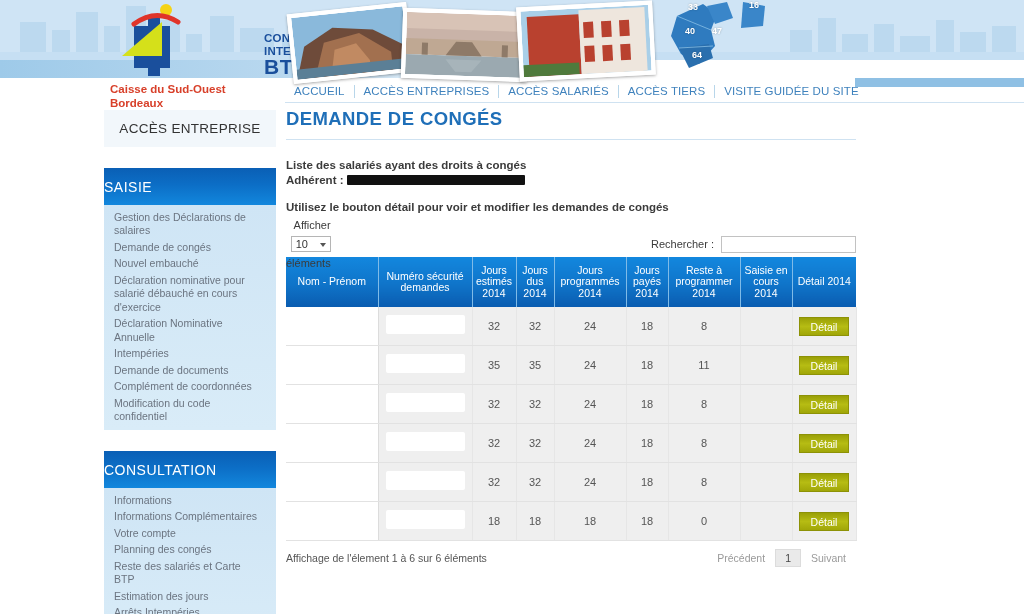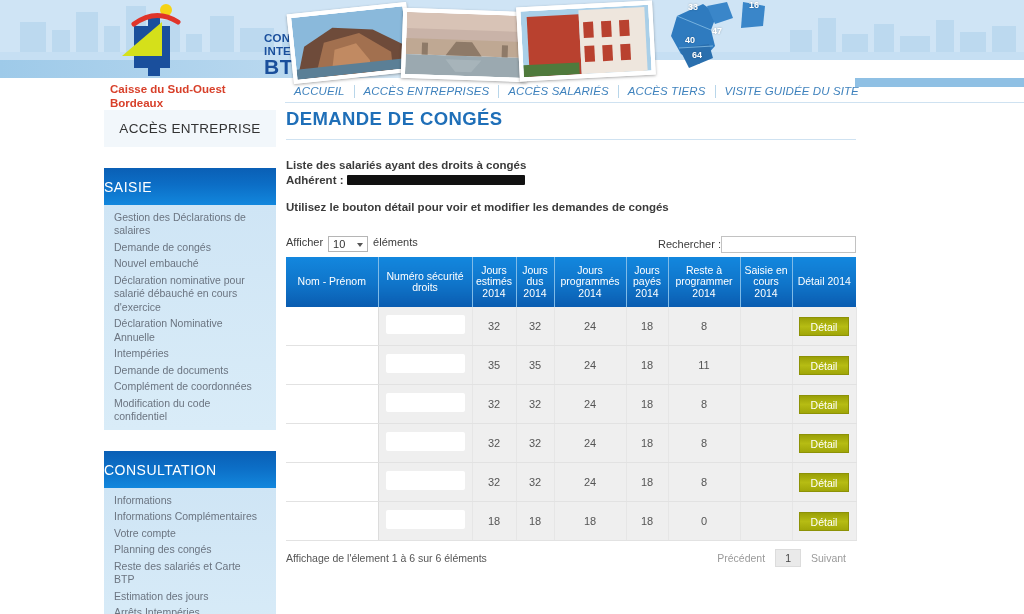--- a/index.html
+++ b/index.html
@@ -30,21 +30,21 @@
   
   .photos{position:absolute;left:290px;top:0px;width:370px;height:78px;}
   .photo{position:absolute;background:#fff;border:4px solid #fff;box-shadow:0 1px 3px rgba(0,0,0,.35);
          overflow:hidden;}
 
   
   .map{position:absolute;left:655px;top:0px;width:120px;height:72px;}
   .dept{position:absolute;color:#fff;font-size:9px;font-weight:bold;text-shadow:0 0 2px rgba(0,0,0,.3);}
 
   
-  .nav{position:absolute;left:285px;top:80px;height:22px;display:flex;align-items:center;font-style:italic;}
+  .nav{position:absolute;left:285px;top:80px;height:22px;display:flex;align-items:center;}
   .nav a{color:#3f82bd;font-size:11.5px;letter-spacing:.1px;text-decoration:none;padding:0 9px;
          white-space:nowrap;}
   .nav .sep{width:1px;height:13px;background:#b8d6ea;}
   .nav-underline{position:absolute;left:285px;top:102px;width:739px;height:1px;background:#cfe2f1;}
 
   
   .sidebar{position:absolute;left:104px;top:110px;width:172px;}
   .acces-entreprise{height:37px;background:#f2f7fb;display:flex;align-items:center;
                     justify-content:center;color:#333;font-size:13.5px;letter-spacing:.3px;}
   .sec{margin-top:21px;}
@@ -59,26 +59,26 @@
   .content{position:absolute;left:286px;top:108px;width:570px;}
   .page-title{color:#1f6fb8;font-size:18.5px;font-weight:bold;letter-spacing:.4px;}
   .title-rule{margin-top:9px;height:1px;background:#cfe2f1;width:570px;}
   .lead{margin-top:18px;color:#3b3b3b;font-size:11.5px;font-weight:bold;line-height:15px;}
   .redact{display:inline-block;width:178px;height:10px;background:#111;vertical-align:-1px;
           margin-left:3px;border-radius:1px;}
   .lead2{margin-top:13px;color:#3b3b3b;font-size:11.5px;font-weight:bold;}
 
   .tablebar{margin-top:21px;height:20px;display:flex;align-items:center;justify-content:space-between;
             font-size:11px;color:#3b3b3b;}
-  .afficher{display:flex;align-items:flex-start;gap:5px;}
+  .afficher{display:flex;align-items:flex-end;gap:5px;flex-direction:column;}
   .sel{position:relative;width:40px;height:16px;border:1px solid #b5b5b5;background:#fff;
        font-size:11px;color:#333;display:flex;align-items:center;padding-left:4px;box-sizing:border-box;}
   .sel .caret{position:absolute;right:4px;top:6px;width:0;height:0;border-left:3.5px solid transparent;
               border-right:3.5px solid transparent;border-top:4px solid #555;}
-  .search{display:flex;align-items:center;}
+  .search{display:flex;align-items:center;gap:7px;}
   .search input{width:135px;height:17px;border:1px solid #c2c2c2;background:#fff;outline:none;
                 font-size:11px;padding:0 3px;box-sizing:border-box;font-family:inherit;}
 
   
   table{border-collapse:collapse;width:570px;margin-top:3px;table-layout:fixed;}
   thead th{background:linear-gradient(to bottom,#1387de 0%,#0f74c9 55%,#0a5cb0 100%);
            color:#fff;font-size:10.5px;font-weight:normal;line-height:11.5px;
            text-align:center;vertical-align:middle;height:46px;
            border-right:1px solid #7fbbe8;padding:2px 1px;}
   thead th:last-child{border-right:none;}
@@ -198,21 +198,21 @@
       <path d="M88 2 L110 6 L108 26 L86 28 Z" fill="#3a86c9"></path>
       <path d="M24 48 L54 44 L58 58 L34 68 Z" fill="#2a6fae"></path>
       <g stroke="#9ed0f0" stroke-width=".8" fill="none" opacity=".8">
         <path d="M22 16 L56 30"></path>
           <path d="M24 48 L58 46"></path>
       </g>
     </svg>
     <span class="dept" style="left:33px;top:2px;">33</span>
     <span class="dept" style="left:57px;top:26px;">47</span>
     <span class="dept" style="left:94px;top:0px;">16</span>
-    <span class="dept" style="left:30px;top:26px;margin-top:9px;">40</span>
+    <span class="dept" style="left:30px;top:26px;">40</span>
     <span class="dept" style="left:37px;top:50px;">64</span>
   </div>
 
   <div class="nav">
     <a href="#">ACCUEIL</a>
     <div class="sep"></div>
     <a href="#">ACCÈS ENTREPRISES</a>
     <div class="sep"></div>
     <a href="#">ACCÈS SALARIÉS</a>
     <div class="sep"></div>
@@ -297,21 +297,21 @@
           <col style="width:52px">
         <col style="width:64px">
       </colgroup>
       <thead>
         <tr>
           <th>
             <div>Nom - Prénom</div>
           </th>
           <th>
             <div>Numéro sécurité</div>
-            <div>droits</div>
+            <div>demandes</div>
           </th>
           <th>
             <div>Jours</div>
             <div>estimés</div>
             <div>2014</div>
           </th>
           <th>
             <div>Jours</div>
             <div>dus</div>
             <div>2014</div>

